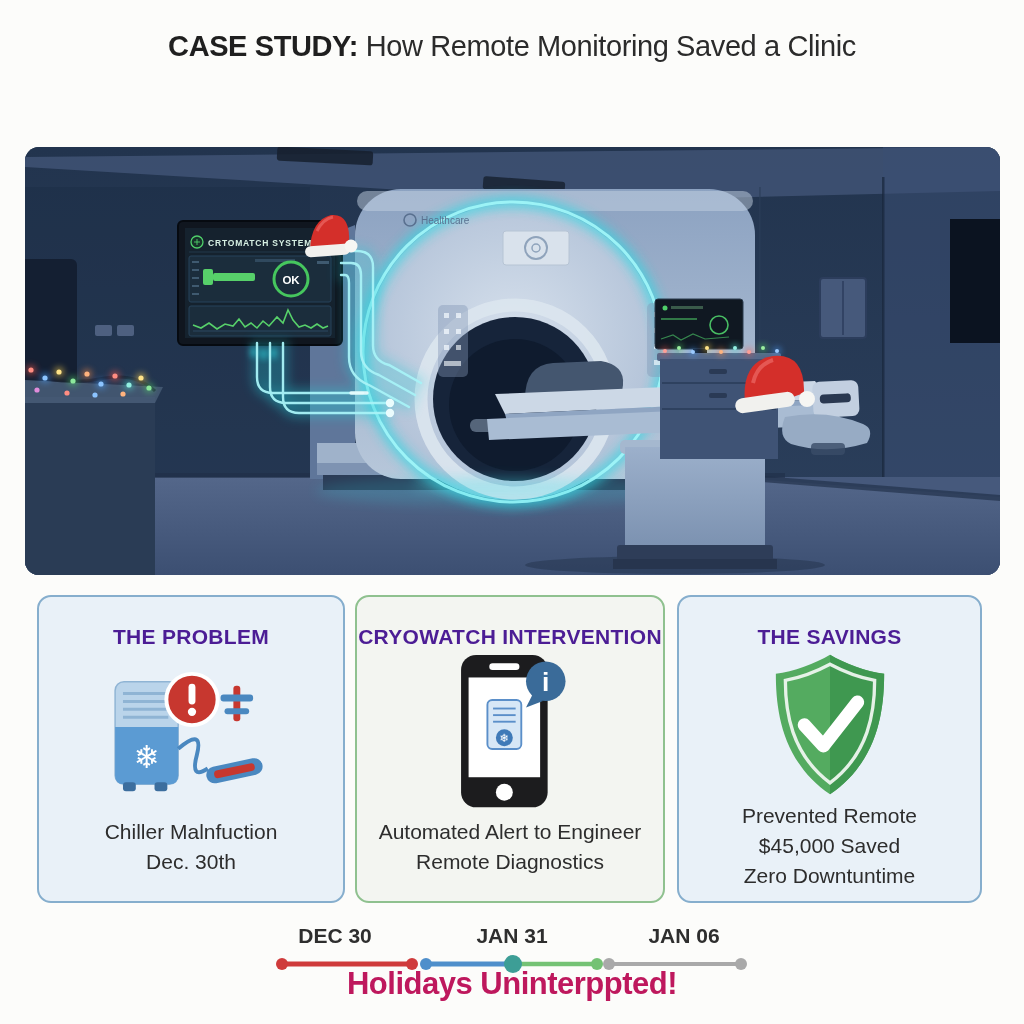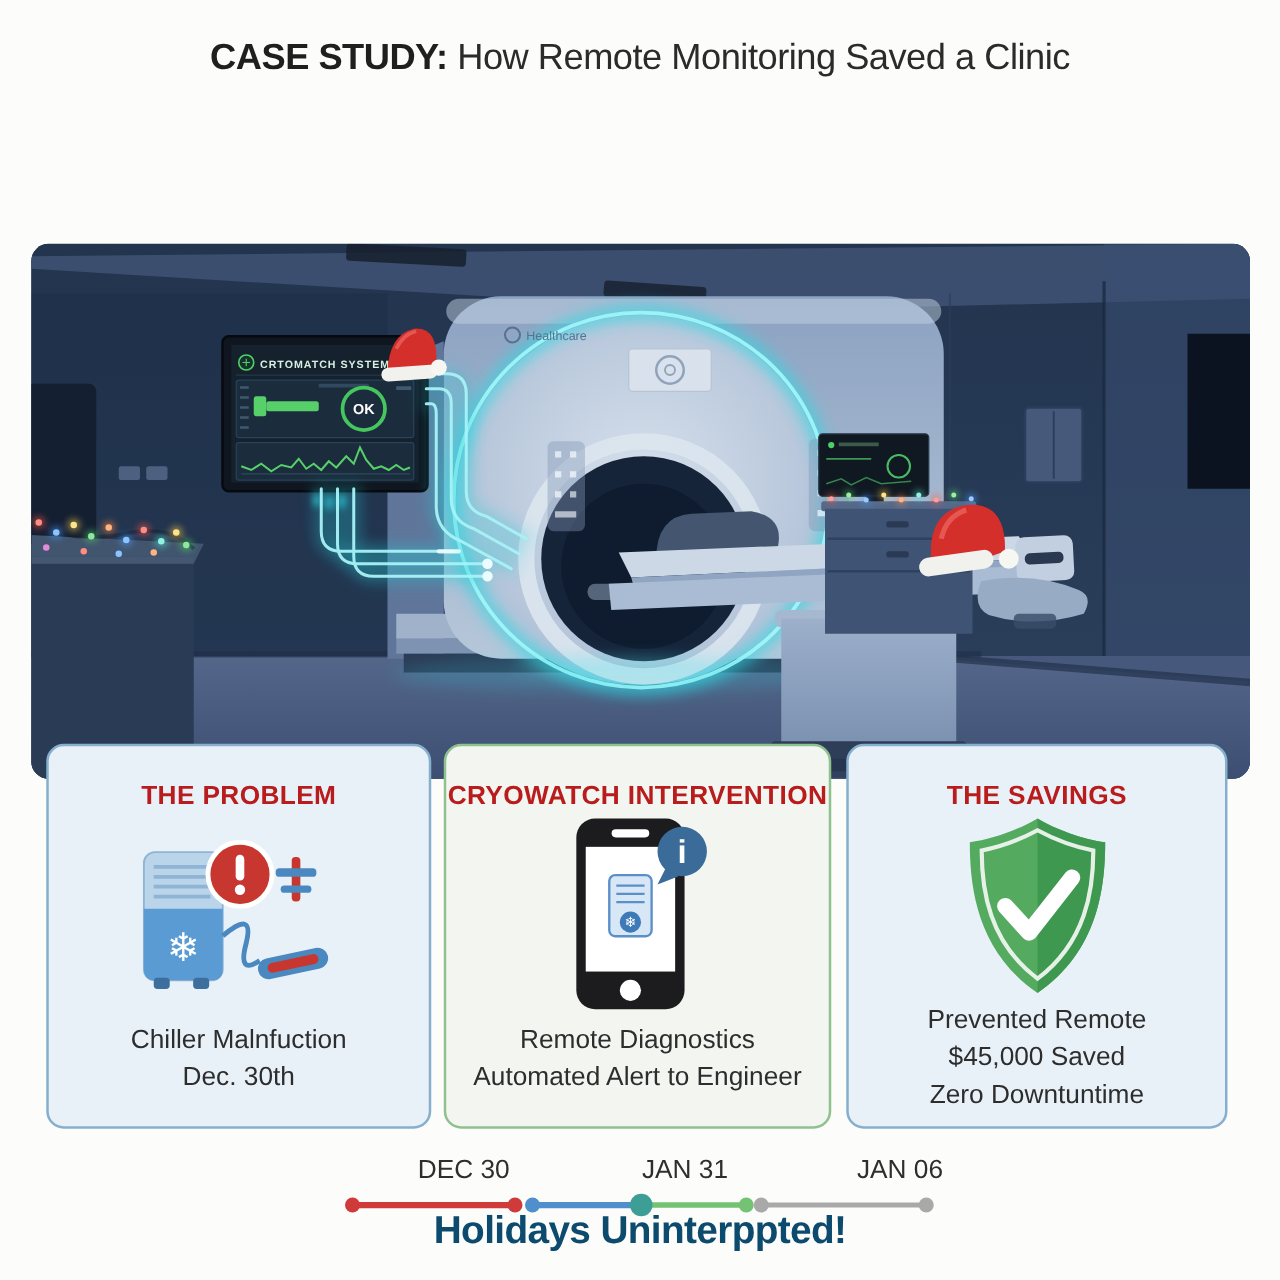--- a/index.html
+++ b/index.html
@@ -19,59 +19,58 @@
     text-align:center; line-height:41px; font-size:29px;
     letter-spacing:-0.4px; color:#2b2b2b;
   }
   .title-prefix { font-weight:700; color:#1f1f1f; }
   .title-rest  { font-weight:500; }
   .title-line2 { font-weight:500; }
 
   
   .photo {
     position:absolute; left:25px; top:147px; width:975px; height:428px;
-    border-radius:14px; overflow:hidden; background:#243650;margin-top:48px;
+    border-radius:14px; overflow:hidden; background:#243650;
   }
   .photo svg { display:block; width:975px; height:428px; }
 
   
   .card {
     position:absolute; top:595px; height:308px;
     border-radius:14px; border:2px solid;
     display:flex; flex-direction:column; align-items:center;
     padding:28px 10px 20px;
   }
   .card-blue  { background:#e9f1f8; border-color:#86aecd; }
   .card-green { background:#f3f5f1; border-color:#8fc18f; }
   .card1 { left:37px;  width:308px; }
   .card2 { left:355px; width:310px; }
   .card3 { left:677px; width:305px; }
   .card-title {
-    font-size:21px; font-weight:700; color:#b91c1c;
+    font-size:21px; font-weight:700; color:#4c1d95;
     letter-spacing:0.3px; text-align:center; white-space:nowrap;
   }
   .card-iconwrap { flex:1; display:flex; align-items:center; justify-content:center; }
   .card-lines { text-align:center; font-size:21px; color:#2d2d2d; line-height:30px; margin-bottom:4px; }
 
   
   .timeline {
     position:absolute; left:260px; top:924px; width:500px; height:50px;
   }
   .tl-label {
     position:absolute; top:0; transform:translateX(-50%);
-    font-size:21px; font-weight:400; color:#2e2e2e; letter-spacing:0;
+    font-size:21px; font-weight:700; color:#2e2e2e; letter-spacing:0;
     white-space:nowrap;
-    margin-left:36px;
   }
   .tl-svg { position:absolute; left:0; top:28px; }
 
   .footer-text {
     position:absolute; top:966px; left:0; width:100%;
     text-align:center; font-size:31px; font-weight:600;
-    letter-spacing:-0.5px; color:#0c4a6e;
+    letter-spacing:-0.5px; color:#be185d;
   }
 </style>
 </head>
 <body>
 
 <div class="page">
 
   <div class="title-block">
     <div><span class="title-prefix">CASE STUDY:</span>&nbsp;<span class="title-rest">How Remote Monitoring Saved a Clinic</span></div>
   </div>
@@ -387,22 +386,22 @@
         <line x1="62" y1="66" x2="86" y2="66" stroke="#5b8fc9" stroke-width="2"></line>
         <line x1="62" y1="73" x2="86" y2="73" stroke="#5b8fc9" stroke-width="2"></line>
         <circle cx="74" cy="90" r="9" fill="#3f7ab8"></circle>
         <text x="74" y="94.5" text-anchor="middle" font-size="12" fill="#ffffff" font-family="DejaVu Sans, sans-serif">❄</text>
         <path d="M104,44 L97,58 L115,51 Z" fill="#3a6b99"></path>
         <circle cx="118" cy="30" r="21" fill="#3a6b99"></circle>
         <text x="118" y="40" text-anchor="middle" font-size="28" font-weight="bold" fill="#ffffff">i</text>
       </svg>
     </div>
     <div class="card-lines">
+      <div>Automated Alert to Engineer</div>
       <div>Remote Diagnostics</div>
-      <div>Automated Alert to Engineer</div>
     </div>
   </div>
 
   <div class="card card-blue card3">
     <div class="card-title">THE SAVINGS</div>
     <div class="card-iconwrap">
       <svg width="148" height="152" viewBox="0 0 150 160">
         <path d="M75,6 C60,15 36,24 18,26 C18,64 24,118 75,153 C126,118 132,64 132,26 C114,24 90,15 75,6 Z" fill="#54ab60"></path>
         <path d="M75,6 C90,15 114,24 132,26 C132,64 126,118 75,153 Z" fill="#3f9850"></path>
         <path d="M75,16 C62,23 44,30 28,33 C28,66 34,110 75,141 C116,110 122,66 122,33 C106,30 88,23 75,16 Z" fill="none" stroke="#eef6ef" stroke-width="3.5" opacity="0.95"></path>

